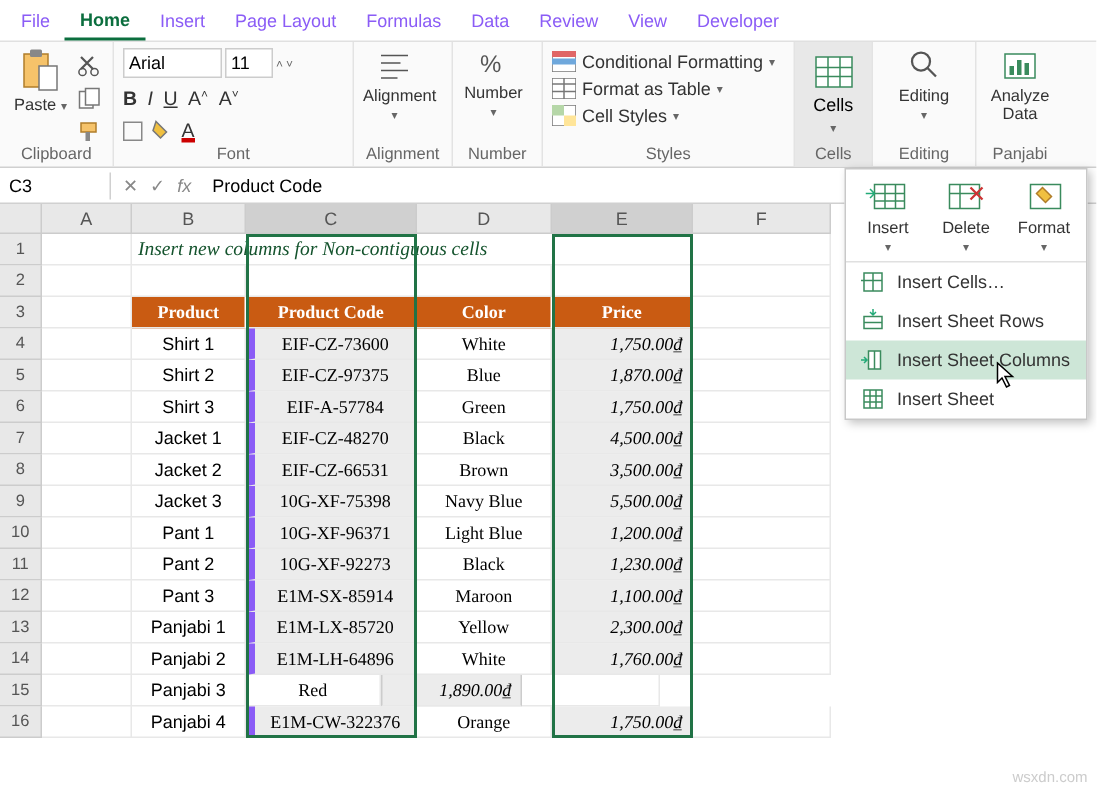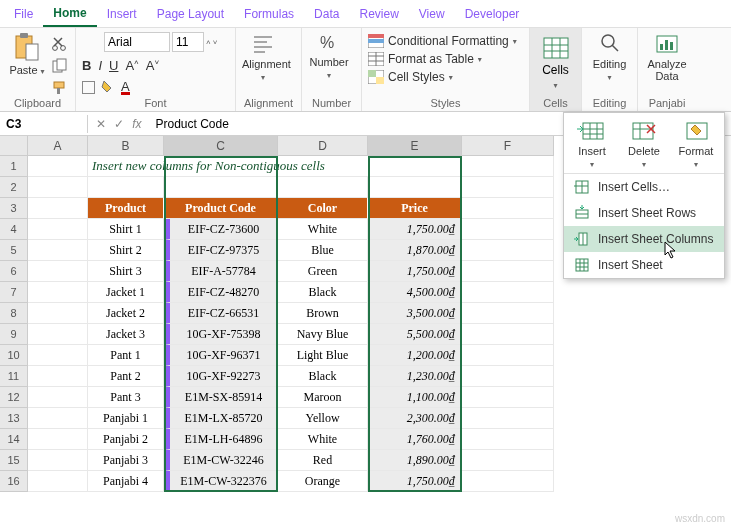--- a/index.html
+++ b/index.html
@@ -12,53 +12,53 @@
 
 
 .ribbon { display: flex; height: 84px; border-bottom: 1px solid #d0d0d0; background: #fafafa; }
 .group { border-right: 1px solid #e3e3e3; padding: 4px 6px 2px 6px; display: flex; flex-direction: column; justify-content: space-between; }
 .group-body { flex: 1; display: flex; gap: 4px; align-items: flex-start; }
 .group-label { text-align: center; font-size: 11px; color: #666; }
 .stack { display: flex; flex-direction: column; gap: 2px; align-items: center; justify-content: center; }
 .btn-lg { width: 42px; text-align: center; font-size: 11px; color: #333; cursor: pointer; }
 .ico { display: block; margin: 0 auto 2px auto; }
 .caret { font-size: 8px; color: #666; }
-.font-row { display: flex; gap: 2px; align-items: center; margin-bottom: 2px; margin-left: 22px; }
+.font-row { display: flex; gap: 2px; align-items: center; margin-bottom: 2px; }
 .fc { border: 1px solid #ccc; background: #fff; font-size: 12px; padding: 1px 3px; height: 20px; }
 .fc.name { width: 66px; }
 .fc.size { width: 32px; }
 .frow2 { display: flex; gap: 7px; margin-bottom: 2px; }
 .frow2 span, .frow3 span { font-size: 13px; color: #333; cursor: pointer; }
 .frow3 { display: flex; gap: 6px; align-items: center; }
 .sq { width: 13px; height: 13px; border: 1px solid #888; display: inline-block; }
 .ul-red { border-bottom: 3px solid #c00; display: inline-block; padding-bottom: 0; line-height: 11px; }
 .styles-list { display: flex; flex-direction: column; gap: 4px; padding-top: 2px; }
 .styles-item { display: flex; gap: 4px; align-items: center; font-size: 12px; color: #333; cursor: pointer; }
 .cells-big { width: 40px; text-align: center; cursor: pointer; padding-top: 4px; }
 .big-ico { width: 28px; height: 24px; margin: 0 auto; }
 
 
 .fbar { display: flex; height: 24px; border-bottom: 1px solid #d0d0d0; align-items: center; }
-.namebox { width: 88px; border-right: 1px solid #d0d0d0; padding: 2px 6px; font-size: 12px; font-weight: bold; }
+.namebox { width: 74px; border-right: 1px solid #d0d0d0; padding: 2px 6px; font-size: 12px; }
 .fx-btns { display: flex; gap: 8px; padding: 0 8px; color: #888; }
 .fx-input { flex: 1; padding: 2px 6px; font-size: 12px; }
 
 
 .grid { position: relative; }
 .colhdr { display: flex; height: 20px; }
 .rh { width: 28px; background: #e8e8e8; border-right: 1px solid #ccc; border-bottom: 1px solid #ccc; }
 .ch { background: #e8e8e8; border-right: 1px solid #ccc; border-bottom: 1px solid #ccc; text-align: center; font-size: 12px; line-height: 20px; color: #555; }
 .ch.sel { background: #d0d0d0; }
 .wA { width: 60px; } .wB { width: 76px; } .wC { width: 114px; } .wD { width: 90px; } .wE { width: 94px; } .wF { width: 92px; }
 .row { display: flex; height: 21px; }
 .row .rn { width: 28px; background: #e8e8e8; border-right: 1px solid #ccc; border-bottom: 1px solid #ccc; text-align: center; font-size: 11px; line-height: 20px; color: #555; }
 .cell { border-right: 1px solid #e8e8e8; border-bottom: 1px solid #e8e8e8; height: 21px; line-height: 20px; padding: 0 4px; font-size: 12px; overflow: hidden; white-space: nowrap; }
 .title-cell { font-style: italic; font-family: Georgia, serif; font-size: 13px; color: #14532d; }
 .th-cell { background: #c95b12; color: #fff; font-weight: 700; text-align: center; border-right: 1px solid #fff; font-family: Georgia, serif; }
-.td-b { text-align: center; font-family: Liberation Serif, serif; }
+.td-b { text-align: center; font-family: Liberation Sans, sans-serif; }
 .td-c { text-align: center; background: #ececec; font-family: Georgia, serif; border-right: 1px solid #ccc; border-left: 6px solid #8b5cf6; }
 .td-d { text-align: center; font-family: Georgia, serif; }
 .td-e { text-align: right; background: #ececec; font-style: italic; font-family: Georgia, serif; padding-right: 6px; border-right: 1px solid #ccc; border-left: 1px solid #ccc; }
 .col-sel-overlay { position: absolute; top: 20px; left: 164px; width: 114px; height: 336px; border: 2px solid #217346; pointer-events: none; }
 .col-sel-overlay2 { position: absolute; top: 20px; left: 368px; width: 94px; height: 336px; border: 2px solid #217346; pointer-events: none; }
 
 
 .dd-panel { position: absolute; top: 112px; right: 6px; width: 162px; background: #fff; border: 1px solid #c8c8c8; box-shadow: 2px 2px 6px rgba(0,0,0,.25); z-index: 50; }
 .dd-top { display: flex; gap: 8px; padding: 6px 6px 4px 6px; border-bottom: 1px solid #e0e0e0; }
 .dd-top .dd-btn { text-align: center; width: 46px; font-size: 11px; color: #333; cursor: pointer; }
@@ -213,21 +213,21 @@
             <line x1="2" y1="15" x2="26" y2="15" stroke="#3a8b5d"></line>
             <line x1="10" y1="2" x2="10" y2="22" stroke="#3a8b5d"></line>
             <line x1="18" y1="2" x2="18" y2="22" stroke="#3a8b5d"></line>
           </svg>
         <span>Cells</span><br><span class="caret">▾</span>
       </div>
     </div>
     <div class="group-label">Cells</div>
   </div>
 
-  <div class="group" style="width:56px">
+  <div class="group" style="width:69px">
     <div class="group-body" style="justify-content:center">
       <div class="btn-lg">
         <svg class="ico" width="22" height="24">
             <circle cx="9" cy="9" r="6" fill="none" stroke="#555" stroke-width="1.5"></circle>
             <line x1="13" y1="13" x2="19" y2="19" stroke="#555" stroke-width="1.5"></line>
           </svg>
         <span>Editing</span><br><span class="caret">▾</span>
       </div>
     </div>
     <div class="group-label">Editing</div>
@@ -392,21 +392,20 @@
         <div class="cell wB td-b">Panjabi 2</div>
         <div class="cell wC td-c">E1M-LH-64896</div>
         <div class="cell wD td-d">White</div>
         <div class="cell wE td-e">1,760.00₫</div>
         <div class="cell wF"></div>
       </div>
       <div class="row">
         <div class="rn">15</div>
         <div class="cell wA"></div>
         <div class="cell wB td-b">Panjabi 3</div>
-        <div class="cell wC td-c">E1M-CW-32246</div>
         <div class="cell wD td-d">Red</div>
         <div class="cell wE td-e">1,890.00₫</div>
         <div class="cell wF"></div>
       </div>
       <div class="row">
         <div class="rn">16</div>
         <div class="cell wA"></div>
         <div class="cell wB td-b">Panjabi 4</div>
         <div class="cell wC td-c">E1M-CW-322376</div>
         <div class="cell wD td-d">Orange</div>

